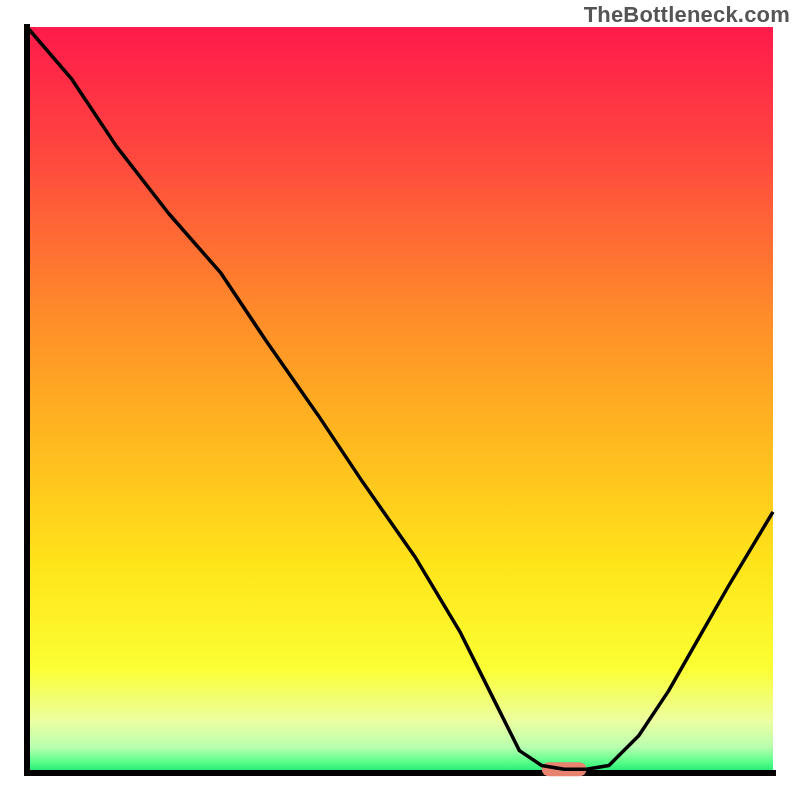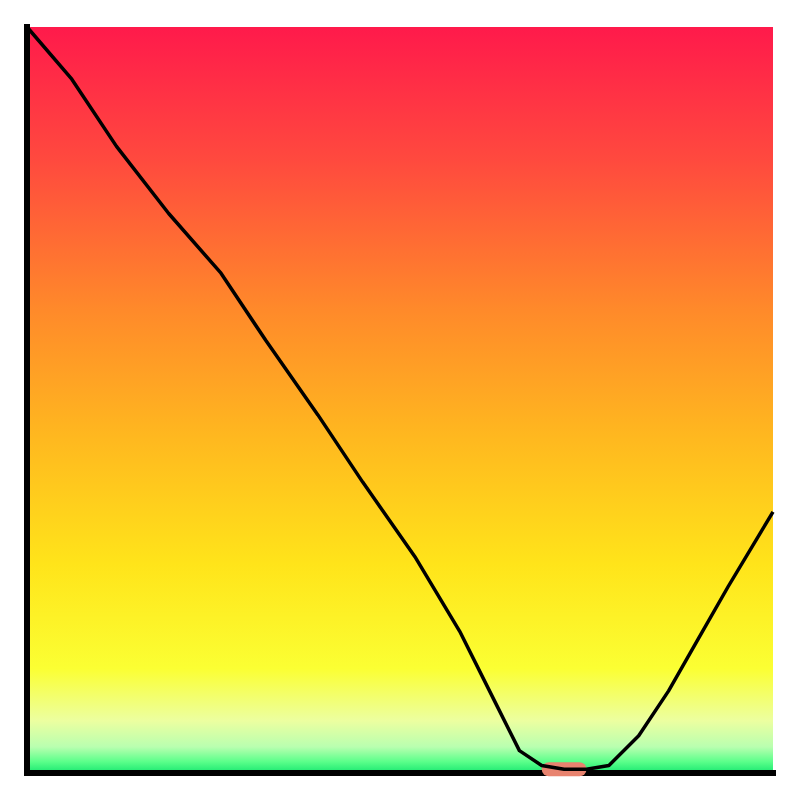--- a/index.html
+++ b/index.html
@@ -28,20 +28,21 @@
   svg.chart {
     position: absolute;
     top: 0;
     left: 0;
   }
 </style>
 </head>
 <body>
 
 <div class="container">
+  <div class="watermark">TheBottleneck.com</div>
 
   <svg class="chart" width="800" height="800" viewBox="0 0 800 800">
     <defs>
       <linearGradient id="bg-grad" x1="0" y1="0" x2="0" y2="1">
           <stop offset="0%" stop-color="#ff1a4b"></stop>
           <stop offset="18%" stop-color="#ff4a3e"></stop>
           <stop offset="38%" stop-color="#ff8a2a"></stop>
           <stop offset="55.00000000000001%" stop-color="#ffb81f"></stop>
           <stop offset="72%" stop-color="#ffe41a"></stop>
           <stop offset="86%" stop-color="#fbff33"></stop>

